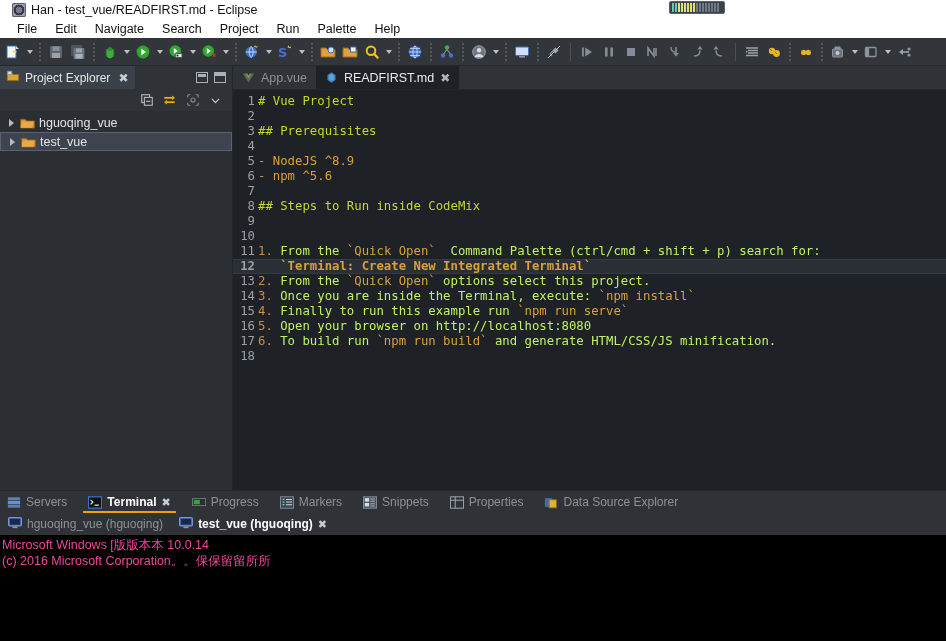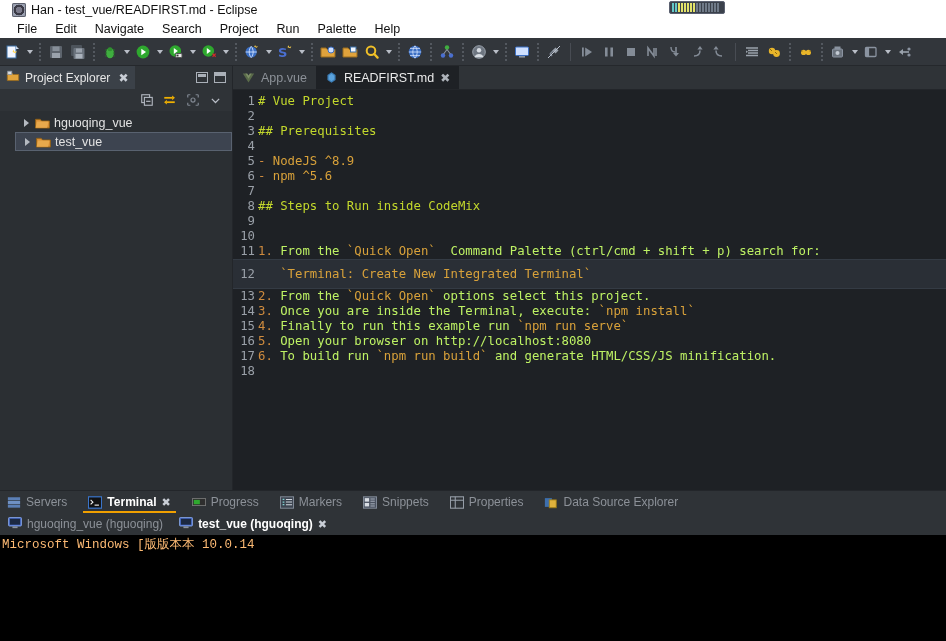--- a/index.html
+++ b/index.html
@@ -91,21 +91,21 @@
   .vbox.min::before{content:"";position:absolute;left:1px;right:1px;top:1px;height:3px;background:#aab0b8;}
   .vbox.max::before{content:"";position:absolute;left:0;right:0;top:0;height:3px;background:#aab0b8;}
   .viewtoolrow{
     height:22px;flex:0 0 22px;display:flex;align-items:center;justify-content:flex-end;
     gap:6px;padding-right:8px;background:#2f3337;
   }
   .vt{width:17px;height:17px;display:flex;align-items:center;justify-content:center;border-radius:2px;}
   .treearea{flex:1 1 auto;background:#2b2f33;overflow:hidden;padding-top:2px;}
   .trow{
     height:19px;display:flex;align-items:center;gap:4px;padding-left:6px;
-    font-size:12.5px;color:#e2e2e2;box-sizing:border-box;margin-left:15px;
+    font-size:12.5px;color:#e2e2e2;box-sizing:border-box;
   }
   .trow.selected{background:#3d4450;border:1px solid #596270;box-sizing:border-box;}
   .twist{
     width:10px;flex:0 0 10px;display:flex;align-items:center;justify-content:center;
   }
   .twist::after{
     content:"";border-top:4px solid transparent;border-bottom:4px solid transparent;
     border-left:5px solid #b5bac1;display:block;
   }
   .folder{
@@ -129,21 +129,21 @@
   }
   .edtab .x{font-size:12px;color:#aeb3ba;font-family:"DejaVu Sans",sans-serif;}
   .edtab .ficon{width:13px;height:13px;flex:0 0 13px;}
   .edstack{flex:1 1 auto;position:relative;background:#1e2125;overflow:hidden;}
   .code{
     font-family:"DejaVu Sans Mono","Liberation Mono",monospace;
     font-size:12.3px;line-height:15px;white-space:pre;
   }
   .codelines{position:absolute;left:0;top:4px;right:0;bottom:0;}
   .cline{height:15px;display:flex;align-items:center;position:relative;}
-  .cline.cur{background:#2a2f36;border-top:1px solid #343b44;border-bottom:1px solid #343b44;height:30px;box-sizing:border-box;}
+  .cline.cur{background:#2a2f36;border-top:1px solid #343b44;border-bottom:1px solid #343b44;height:15px;box-sizing:border-box;font-weight:bold;}
   .lno{
     width:22px;flex:0 0 22px;text-align:right;color:#9aa0a8;padding-right:3px;
     font-family:"DejaVu Sans Mono","Liberation Mono",monospace;font-size:12.3px;
   }
   .ctext{color:#d7d7d2;font-family:"DejaVu Sans Mono","Liberation Mono",monospace;font-size:12.3px;}
   .h1,.h2{color:#c3d82c;}
   .bullet{color:#cf8b3e;}
   .tick{color:#d8a13a;}
   .plain{color:#bef264;}
 
@@ -168,22 +168,22 @@
   }
   .subtab{
     display:flex;align-items:center;gap:5px;padding:0 8px;font-size:12px;color:#8c9198;position:relative;
   }
   .subtab.active{color:#ffffff;font-weight:bold;}
   .subtab.active::after{
     content:"";position:absolute;left:0;right:0;bottom:0;height:2px;background:#3b4148;opacity:0;
   }
   .subtab .x{font-size:11px;color:#c9ced6;font-family:"DejaVu Sans",sans-serif;font-weight:normal;}
   .termbody{
-    flex:1 1 auto;background:#000000;color:#fdba74;
-    font-family:Liberation Mono, monospace;
+    flex:1 1 auto;background:#000000;color:#ec4899;
+    font-family:Liberation Sans, sans-serif;
     font-size:12.5px;line-height:16px;padding:2px 0 0 2px;overflow:hidden;position:relative;
   }
   .tline{white-space:pre;height:16px;}
   .cursorblk{display:inline-block;width:8px;height:13px;background:#d8d8d8;vertical-align:-2px;}
 </style>
 </head>
 <body>
 
 <div class="app">
 
@@ -670,18 +670,19 @@
                 <rect x="0.5" y="0.5" width="15" height="10" rx="1" fill="#4a6fd0" stroke="#8aa8e8"></rect>
                 <rect x="2" y="2" width="12" height="7" fill="#1c2942"></rect>
                 <rect x="5" y="11" width="6" height="2" fill="#8a93a0"></rect>
               </svg></span>
             <span>test_vue (hguoqing)</span>
             <span class="x">✖</span>
           </div>
         </div>
       <div class="termbody" id="term">
           <div class="tline">Microsoft Windows [版版本本 10.0.14</div>
+          <div class="tline">(c) 2016 Microsoft Corporation。。保保留留所所</div>
           <div class="tline"></div>
         </div>
     </div>
 
   </div>
 </div>
 
 </body></html>

